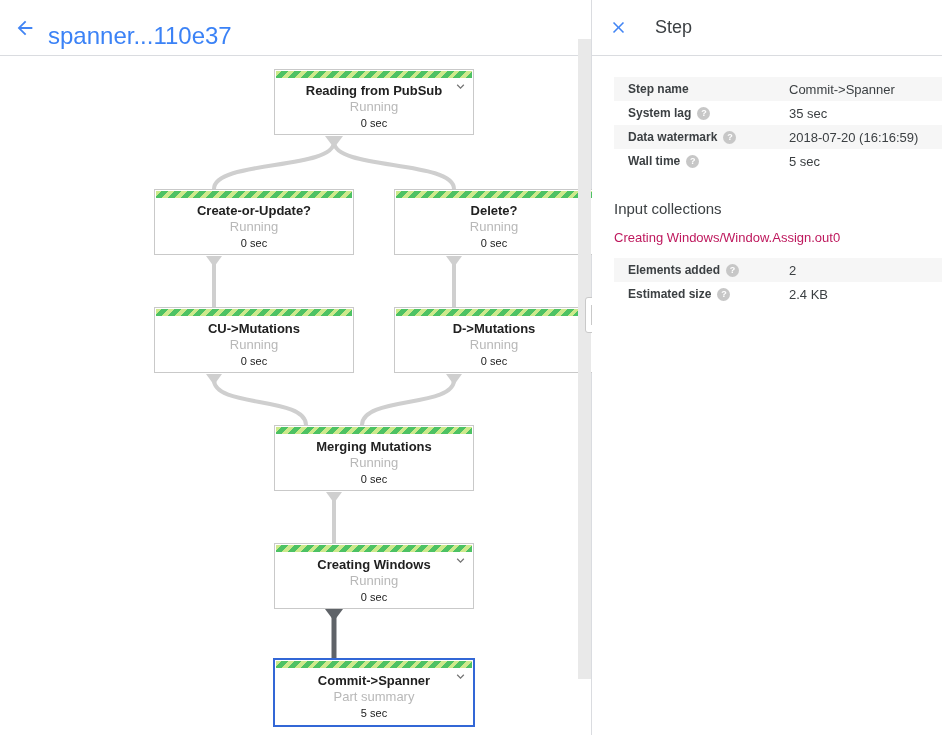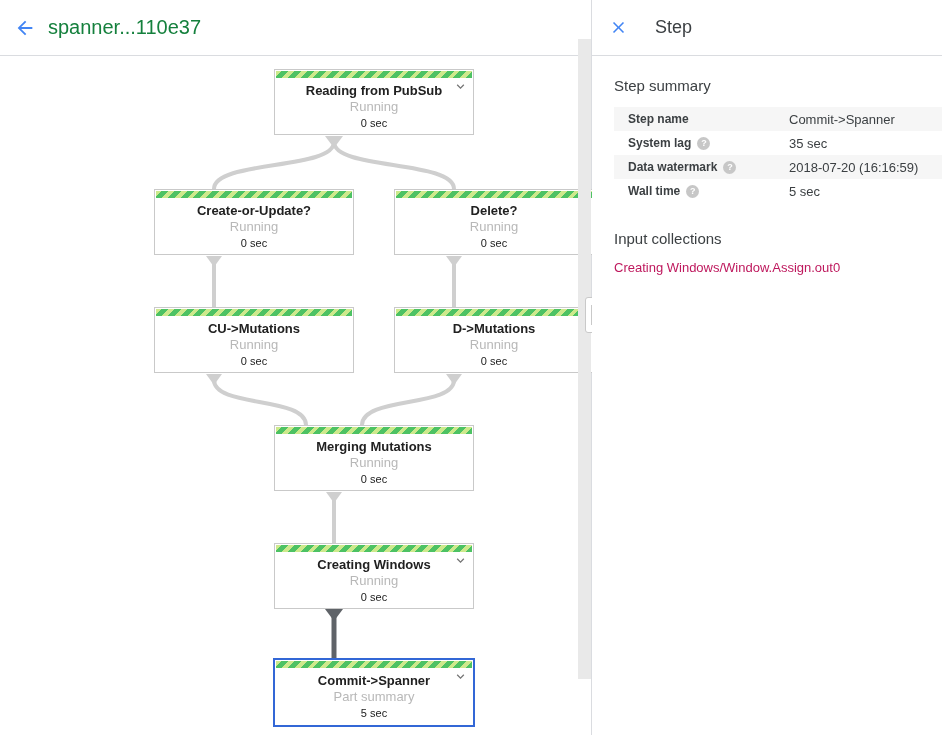--- a/index.html
+++ b/index.html
@@ -8,22 +8,22 @@
     position: relative; overflow: hidden; background: #fff;
     font-family: "Liberation Sans", "DejaVu Sans", sans-serif;
     color: #3c4043;
   }
 
   
   .header { position: absolute; left:0; top:0; width:942px; height:56px;
             border-bottom:1px solid #dadce0; background:#fff; }
   .back-btn { position:absolute; left:14px; top:17px; width:22px; height:22px; cursor:pointer; }
   .back-btn svg { width:22px; height:22px; fill:var(--accent); }
-  .job-title { position:absolute; left:48px; top:0; height:55px; display:flex; align-items:center;
-               font-size:20px; color:#15803d; }
+  .job-title { position:absolute; left:48px; top:8px; height:55px; display:flex; align-items:center;
+               font-size:24px; color:#3b82f6; }
   .logs-btn { position:absolute; left:506px; top:0; height:55px; display:flex; align-items:center;
               gap:7px; cursor:pointer; }
   .logs-btn svg { width:15px; height:13px; fill:var(--accent); }
   .logs-btn .lbl { font-size:12.5px; font-weight:bold; letter-spacing:.4px; color:var(--accent); }
   .vdivider { position:absolute; left:591px; top:0; width:1px; height:735px; background:#dadce0; }
 
   .close-btn { position:absolute; left:609px; top:18px; width:19px; height:19px; cursor:pointer; }
   .close-btn svg { width:19px; height:19px; fill:var(--accent); }
   .panel-title { position:absolute; left:655px; top:0; height:55px; display:flex; align-items:center;
                  font-size:18px; color:#3c4043; }
@@ -192,21 +192,20 @@
     <div class="node-time">5 sec</div>
   </div>
 
 </div>
 
 <div class="scroll-track"></div>
 <div class="splitter-handle"></div>
 
 <div class="panel-content">
 
-  <div class="section-heading">Step summary</div>
 
   <div class="kv-table">
     <div class="kv-row">
       <span class="label">
         <span>Step name</span>
       </span>
       <span class="value">Commit-&gt;Spanner</span>
     </div>
     <div class="kv-row">
       <span class="label">
@@ -227,14 +226,30 @@
         <span>Wall time</span>
         <span class="help-icon"></span>
       </span>
       <span class="value">5 sec</span>
     </div>
   </div>
 
   <div class="section-heading collections-heading">Input collections</div>
   <div class="collection-name">Creating Windows/Window.Assign.out0</div>
 
+  <div class="kv-table">
+    <div class="kv-row">
+      <span class="label">
+        <span>Elements added</span>
+        <span class="help-icon"></span>
+      </span>
+      <span class="value">2</span>
+    </div>
+    <div class="kv-row">
+      <span class="label">
+        <span>Estimated size</span>
+        <span class="help-icon"></span>
+      </span>
+      <span class="value">2.4 KB</span>
+    </div>
+  </div>
 
 </div>
 
 </body></html>

